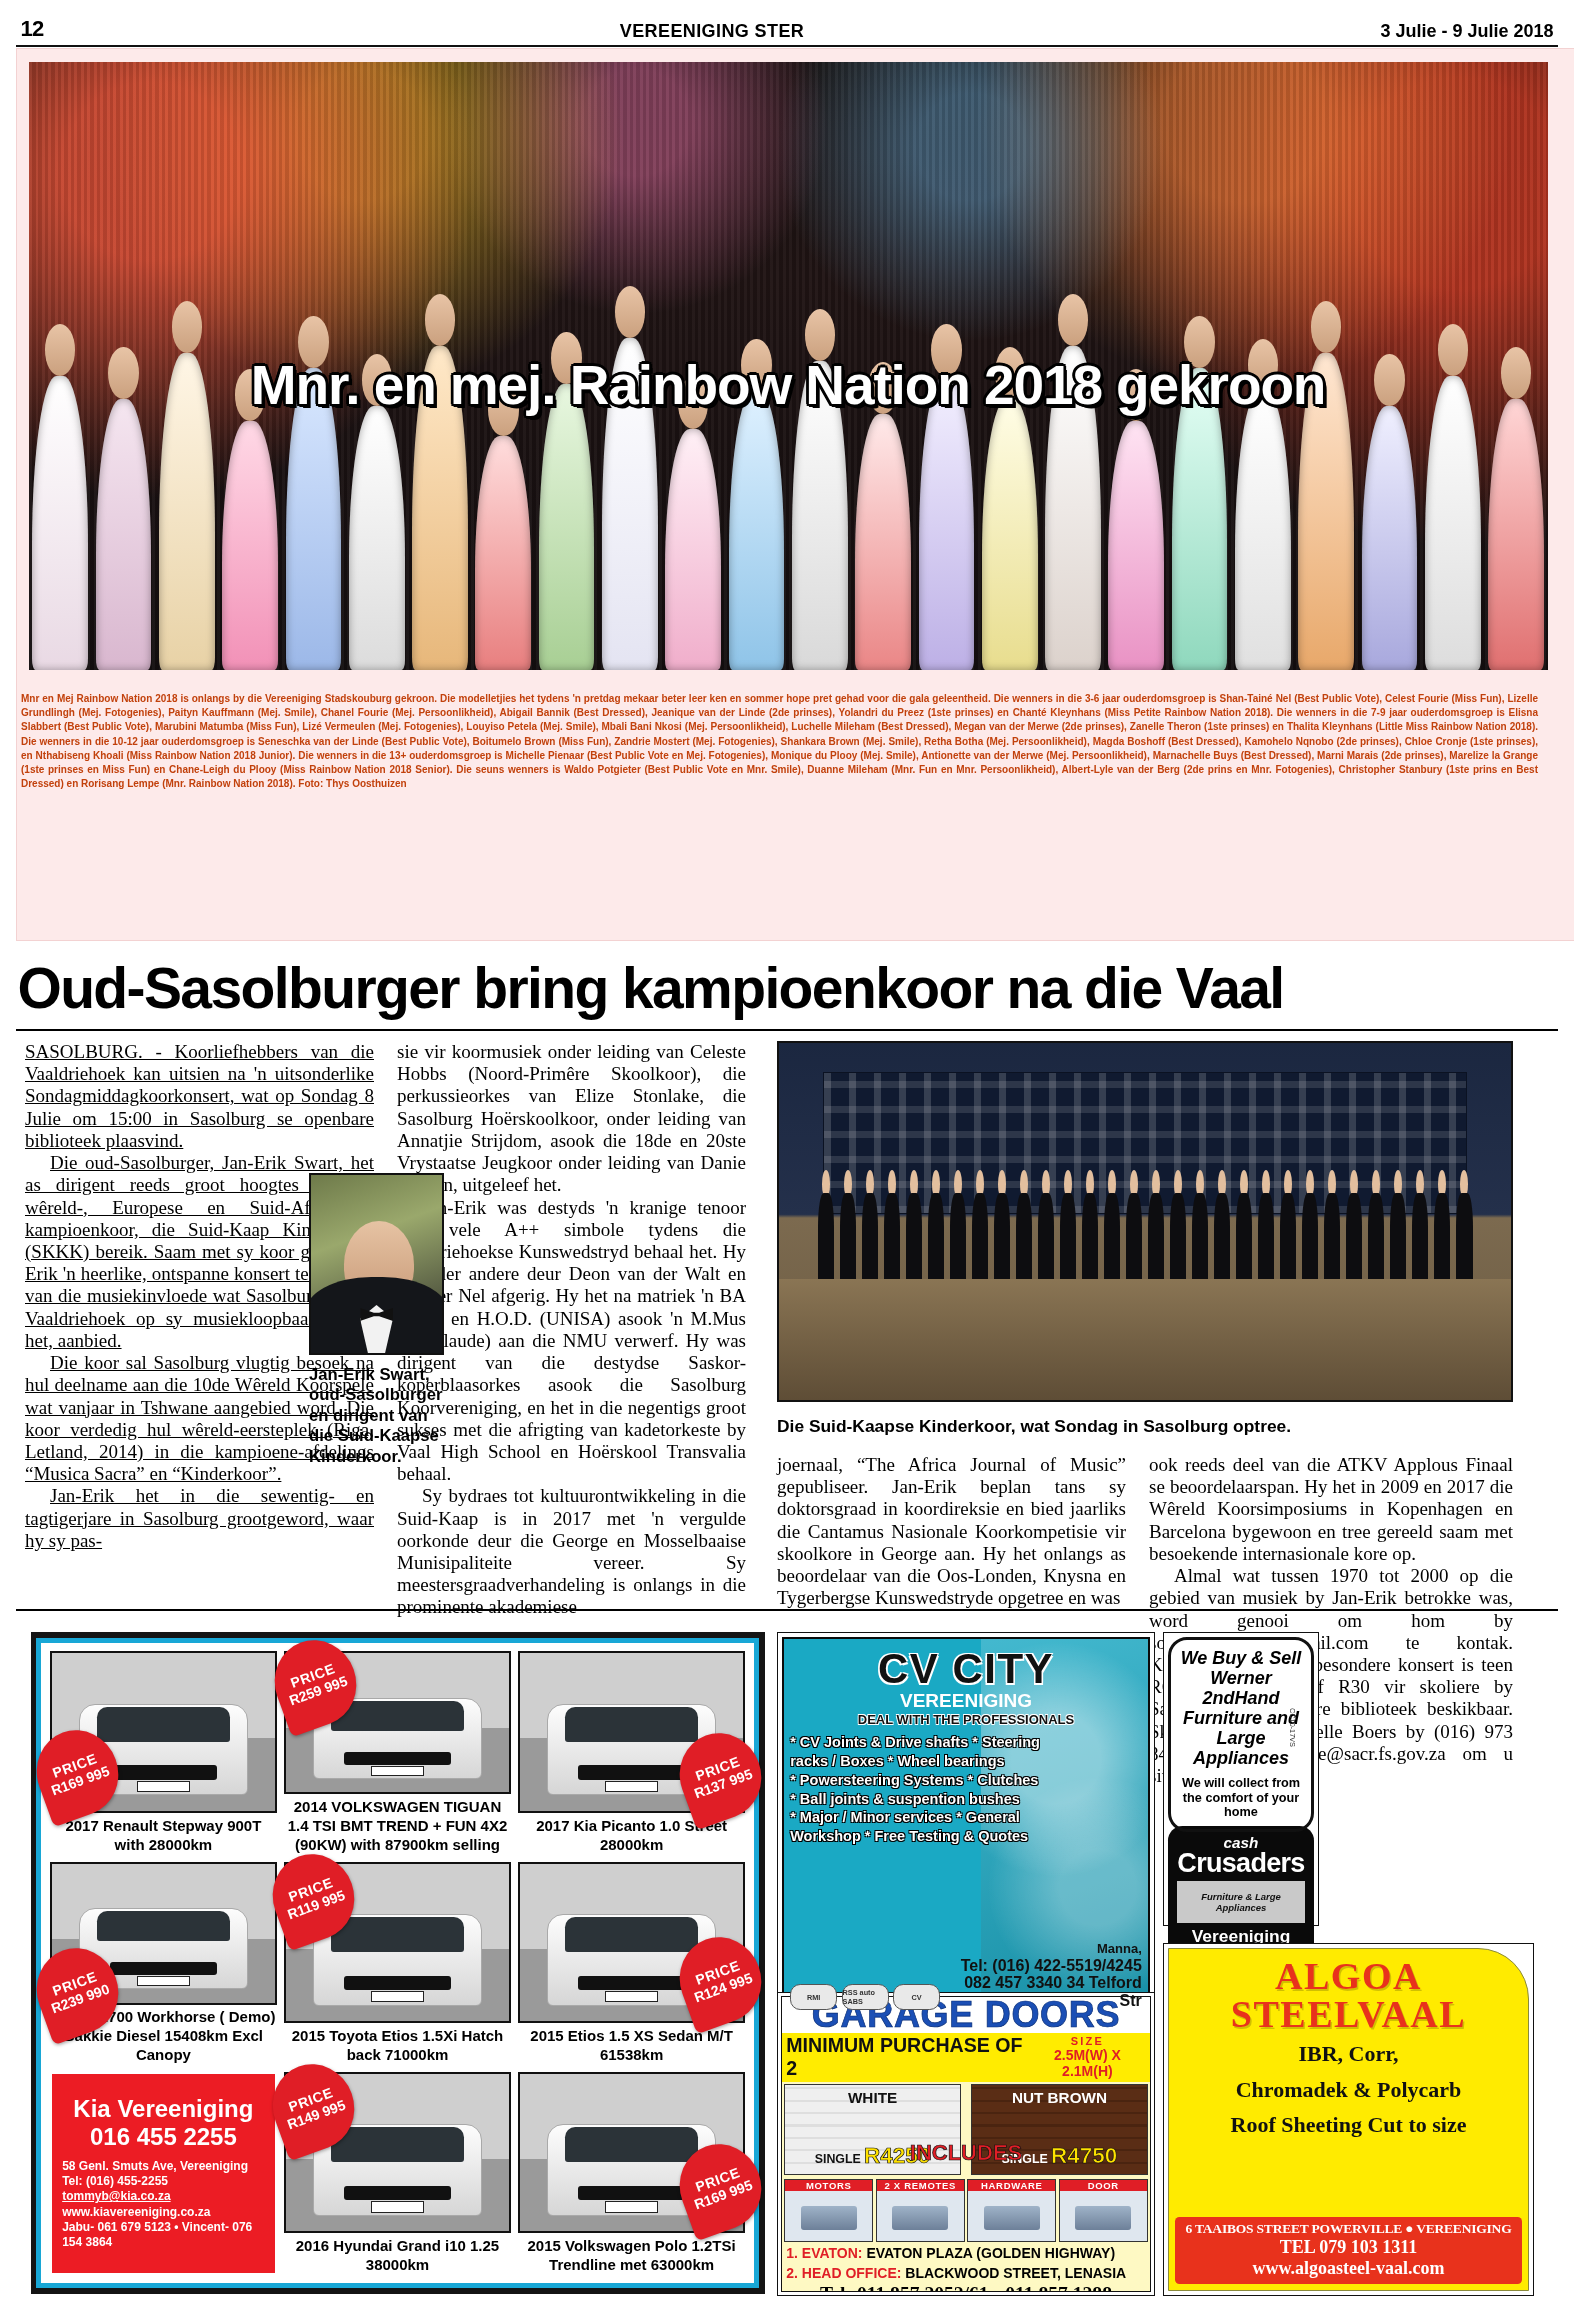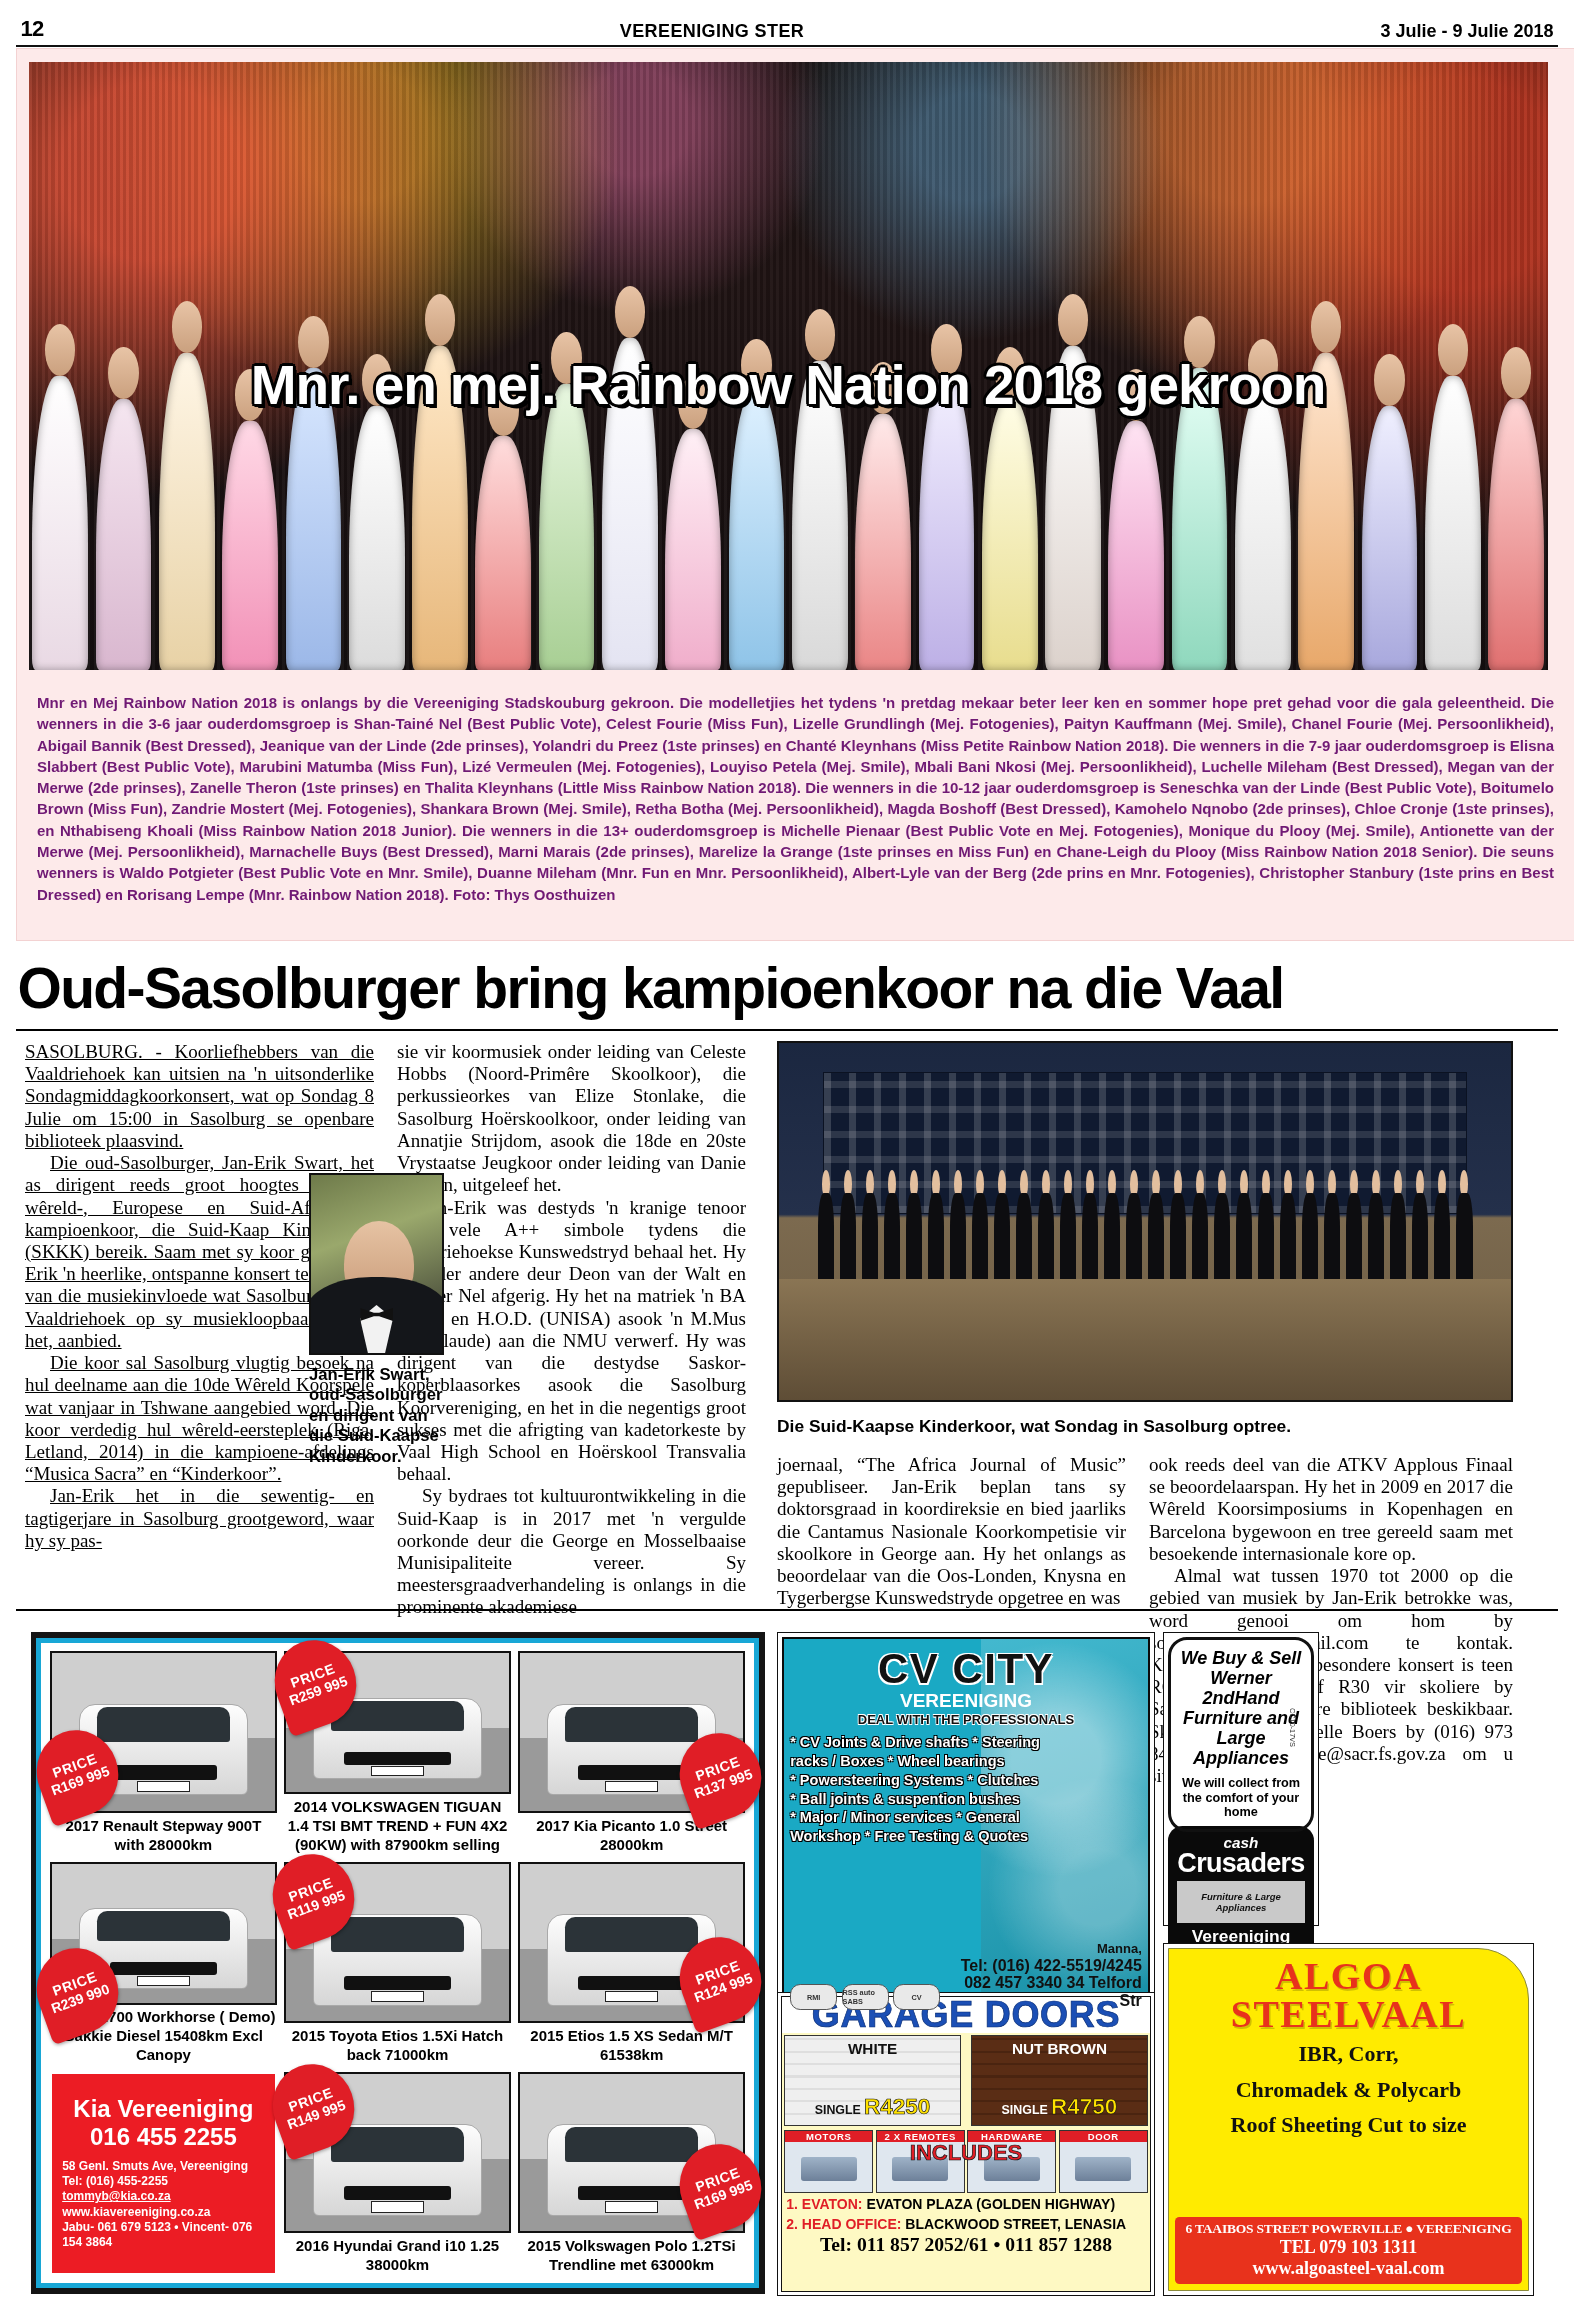--- a/index.html
+++ b/index.html
@@ -70,24 +70,24 @@
     font-family:"Liberation Sans",sans-serif;
     font-weight:bold; font-size:55px; letter-spacing:-1.1px;
     color:#fff;
     text-shadow:
        3.6px 3.6px 0 #000, -2.2px -2.2px 0 #000, 2.2px -2.2px 0 #000, -2.2px 2.2px 0 #000,
        0 2.9px 0 #000, 2.9px 0 0 #000, -2.9px 0 0 #000, 0 -2.9px 0 #000;
     white-space:nowrap;
   }
 
   .feature-caption{
-    position:absolute; left:20px; top:643px; width:1517px;
+    position:absolute; left:4px; top:643px; width:1517px;
     font-family:"Liberation Sans",sans-serif;
-    font-weight:bold; font-size:15px; line-height:1.42;
-    text-align:justify; color:#701a75;
+    font-weight:bold; font-size:10px; line-height:1.42;
+    text-align:justify; color:#c2410c;
   }
 
   
   .art-headline{
     position:absolute; left:17.4px; top:960px; width:1539px;
     font-family:"Liberation Sans",sans-serif;
     font-weight:bold; font-size:57px; letter-spacing:-1.6px; line-height:1;
   }
   .art-rule{position:absolute; left:16px; top:1029px; width:1542px; height:1.5px; background:#000;}
 
@@ -681,20 +681,27 @@
         <div>Tel: (016) 422-5519/4245</div>
         <div>082 457 3340 34 Telford Str</div>
       </div>
     </div>
   </div>
 </div>
 
 <div class="gd">
   <div class="gd-in">
     <div class="gd-t">GARAGE DOORS</div>
+    <div class="gd-y">
+      <div class="a">MINIMUM PURCHASE OF 2</div>
+      <div class="b">
+        <div class="s1">SIZE</div>
+        <div class="s2">2.5M(W) X 2.1M(H)</div>
+      </div>
+    </div>
     <div class="gd-doors">
       <div class="gd-door white">
         <div class="lbl">WHITE</div>
         <div class="pr"><span class="sg">SINGLE</span>
           <span class="amt">R4250</span></div>
       </div>
       <div class="gd-door brown">
         <div class="lbl">NUT BROWN</div>
         <div class="pr"><span class="sg">SINGLE</span>
           <span class="amt">R4750</span></div>

